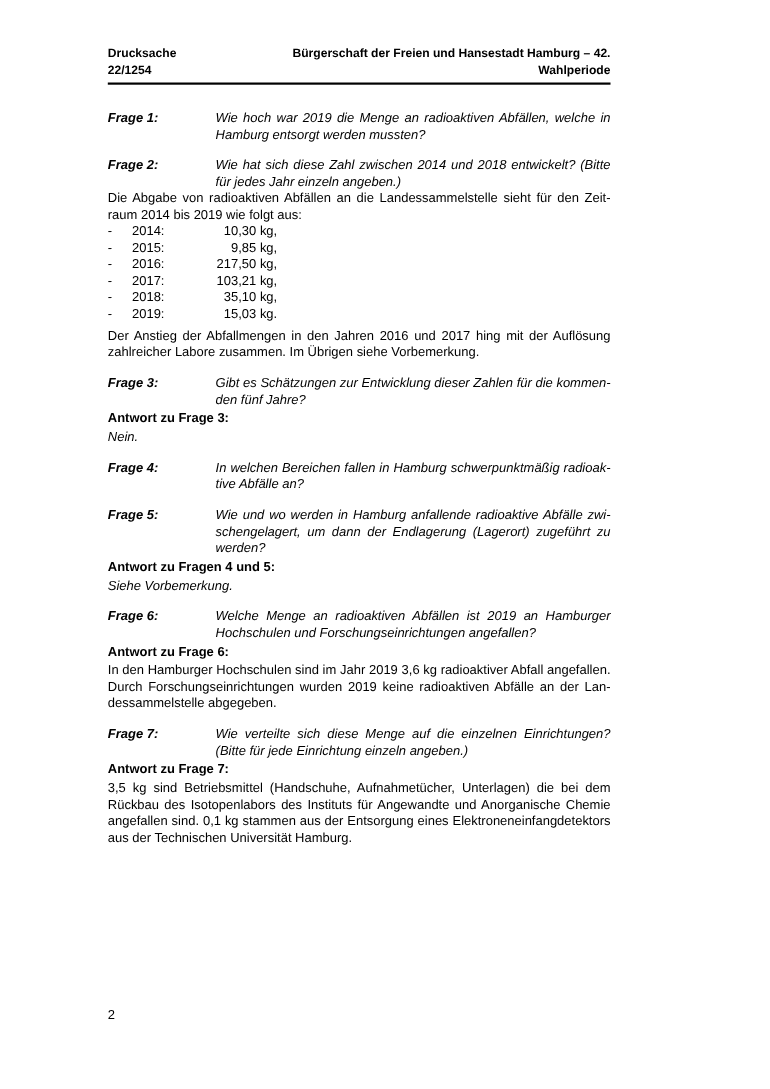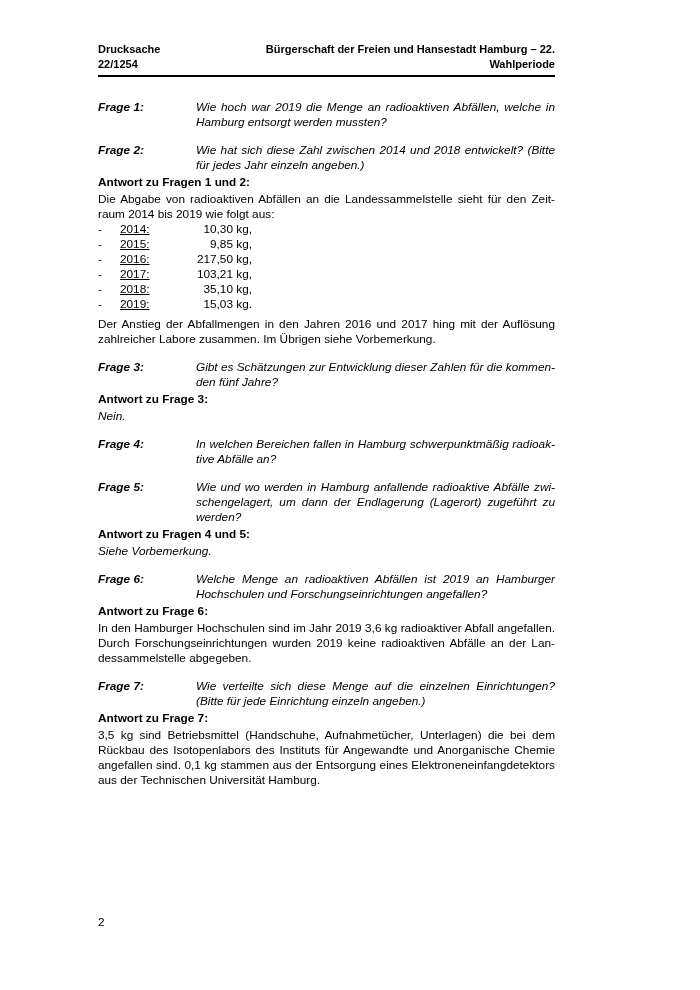--- a/index.html
+++ b/index.html
@@ -22,48 +22,47 @@
   .q:first-child{margin-top:23px;}
   .q-label{flex:0 0 98px;font-weight:bold;}
   .q-text{flex:1;text-align:justify;}
   .q-text .p2{text-align:left;}
   .ah{font-weight:bold;margin:2px 0;}
   .para{text-align:justify;margin:0;}
   .plain{margin:0;font-style:italic;}
   .wlist{margin:0;}
   .wrow{display:flex;}
   .w-dash{flex:0 0 22px;}
-  .w-year{flex:0 0 52px;text-decoration:underline;}
+  .w-year{flex:0 0 52px;}
   .w-amount{flex:0 0 62px;text-align:right;margin-left:18px;}
   .outro{margin-top:5px;}
   .page-number{position:absolute;left:98px;top:915px;}
 </style>
 </head>
 <body>
 
 <div class="page">
 
   <header class="doc-header">
     <span class="left">Drucksache 22/1254</span>
-    <span class="right">Bürgerschaft der Freien und Hansestadt Hamburg – 22. Wahlperiode</span>
+    <span class="right">Bürgerschaft der Freien und Hansestadt Hamburg – 42. Wahlperiode</span>
   </header>
 
   <main>
 
     <div class="q">
       <span class="q-label">Frage 1:</span>
       <div class="q-text">Wie hoch war 2019 die Menge an radioaktiven Abfällen, welche in Hamburg entsorgt werden mussten?</div>
     </div>
 
     <div class="q">
       <span class="q-label">Frage 2:</span>
       <div class="q-text">Wie hat sich diese Zahl zwischen 2014 und 2018 entwickelt? (Bitte für jedes Jahr einzeln angeben.)</div>
     </div>
 
-    <div class="ah">Antwort zu Fragen 1 und 2:</div>
     <p class="para">Die Abgabe von radioaktiven Abfällen an die Landessammelstelle sieht für den Zeit­raum 2014 bis 2019 wie folgt aus:</p>
 
     <div class="wlist">
       <div class="wrow">
         <span class="w-dash">-</span>
         <span class="w-year">2014:</span>
         <span class="w-amount">10,30 kg,</span>
       </div>
       <div class="wrow">
         <span class="w-dash">-</span>

